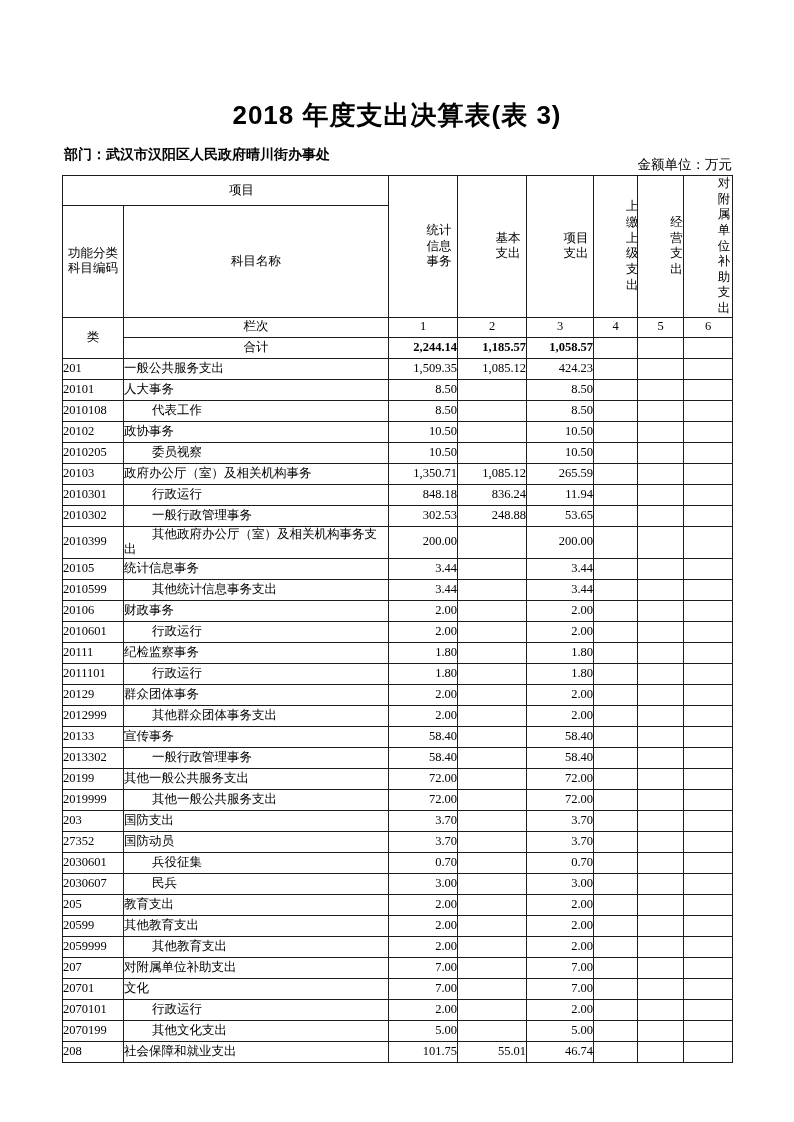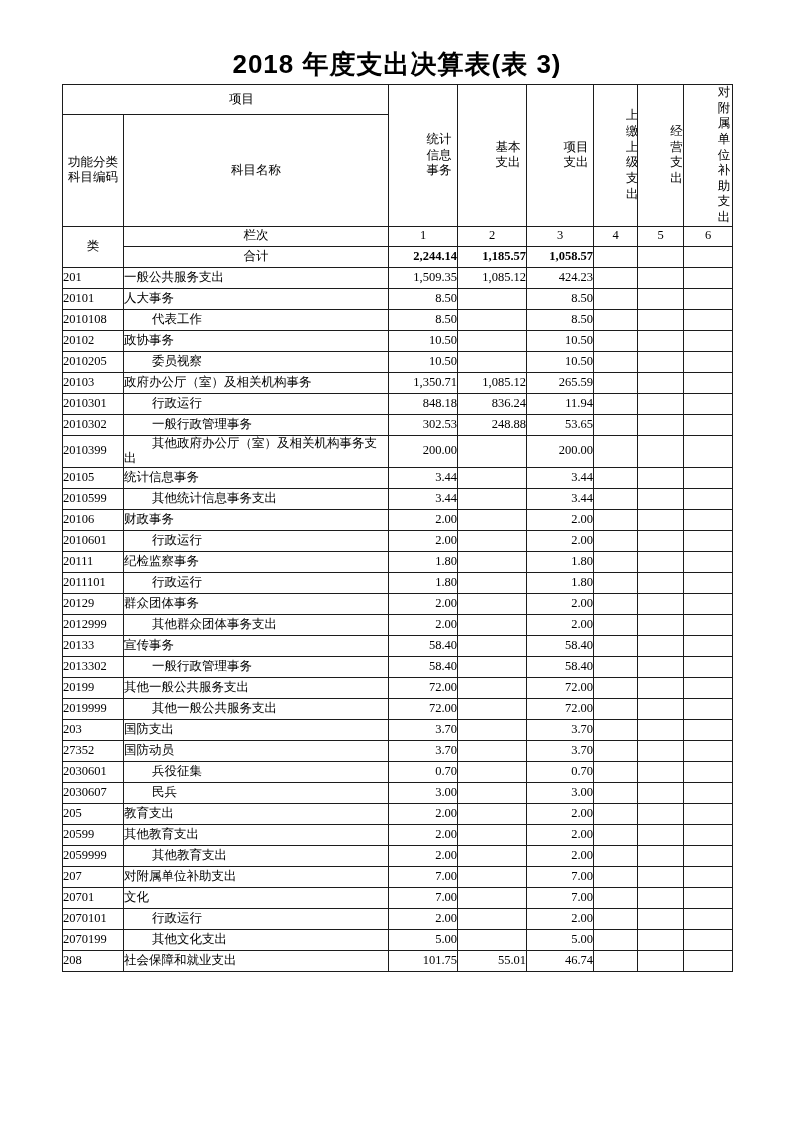--- a/index.html
+++ b/index.html
@@ -4,21 +4,21 @@
 <style>
   html,body { margin:0; padding:0; background:#ffffff; }
   body {
     width:794px; height:1122px;
     font-family:"Liberation Serif","DejaVu Serif",serif;
     color:#000000;
   }
   .page { position:relative; width:794px; height:1122px; background:#ffffff; overflow:hidden; }
 
   .title {
-    margin:47px 0 0 0;
+    margin:98px 0 0 0;
     text-align:center;
     font-family:"Liberation Sans","DejaVu Sans",sans-serif;
     font-size:26px; font-weight:bold; letter-spacing:1px;
   }
 
   .meta { position:relative; width:670px; margin:12px 0 0 62px; height:28px; }
   .dept { position:absolute; left:2px; top:1px; font-size:14px; font-weight:bold; }
   .unit { position:absolute; right:0; bottom:-1px; font-size:13.5px; }
 
   table.budget {
@@ -47,20 +47,24 @@
   .num  { text-align:right; padding-right:8px; }
   .b    { font-weight:bold; }
 </style>
 </head>
 <body>
 
 <div class="page">
 
   <h1 class="title">2018 年度支出决算表(表 3)</h1>
 
+  <div class="meta">
+    <span class="dept">部门：武汉市汉阳区人民政府晴川街办事处</span>
+    <span class="unit">金额单位：万元</span>
+  </div>
 
   <table class="budget">
     <colgroup>
       <col style="width:61px">
         <col style="width:265px">
         <col style="width:69px">
         <col style="width:69px">
       <col style="width:67px">
         <col style="width:44px">
         <col style="width:46px">

